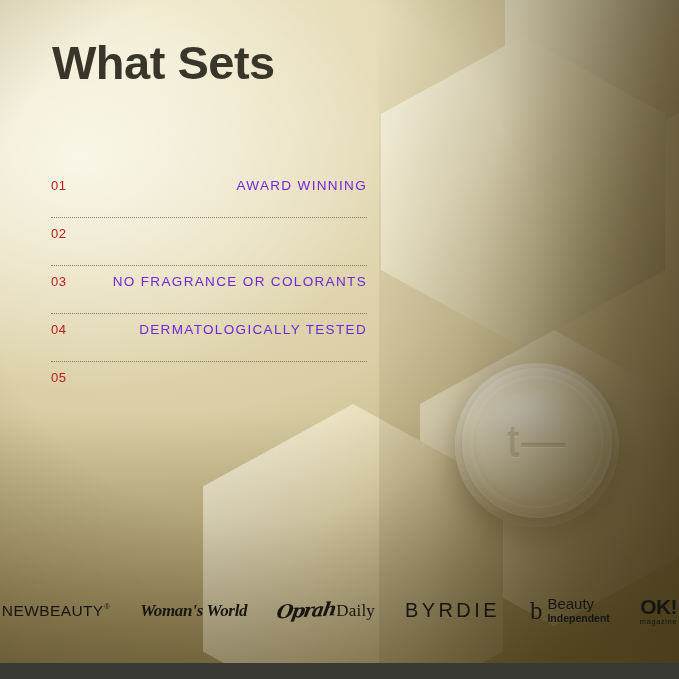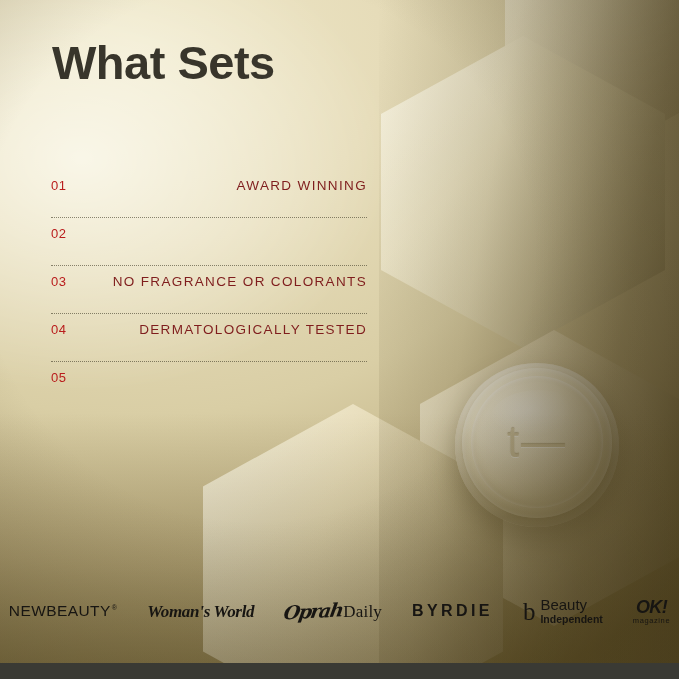--- a/index.html
+++ b/index.html
@@ -193,21 +193,21 @@
   }
   .row-num {
     font-size: 13px;
     letter-spacing: 0.6px;
     color: #b91c1c;
     font-weight: 400;
   }
   .row-label {
     font-size: 13.5px;
     letter-spacing: 1.35px;
-    color: #7f1d1d;
+    color: #6d28d9;
     font-weight: 500;
     text-align: right;
   }
   .divider {
     height: 0;
     border-top: 1.5px dotted rgba(70,64,44,0.62);
     margin: 7px 0 8px 0;
   }
 
   
@@ -257,22 +257,22 @@
     transform: skewX(-12deg) rotate(-3deg);
     letter-spacing: -1.6px;
   }
   .logo-oprah .daily {
     font-family: "Liberation Serif", serif;
     font-size: 17px;
     letter-spacing: 0.2px;
   }
 
   .logo-byrdie {
-    font-size: 16px;
-    font-weight: 700;
+    font-size: 20px;
+    font-weight: 400;
     letter-spacing: 3.4px;
   }
 
   .logo-beautyindependent {
     display: flex;
     align-items: center;
     gap: 5px;
   }
   .logo-beautyindependent .bmark {
     font-family: "Liberation Serif", serif;
@@ -288,23 +288,22 @@
   .logo-beautyindependent .l1 { font-size: 15px; font-weight: 400; }
   .logo-beautyindependent .l2 { font-size: 10.5px; font-weight: 700; }
 
   .logo-ok {
     display: flex;
     flex-direction: column;
     align-items: center;
     line-height: 1;
   }
   .logo-ok .ok {
-    font-size: 18px;
+    font-size: 21px;
     font-weight: 700;
-    font-style: italic;
     letter-spacing: -0.6px;
   }
   .logo-ok .mag {
     font-size: 7.5px;
     font-weight: 500;
     letter-spacing: 0.6px;
     margin-top: 1px;
     text-align: right;
   }
 </style>

